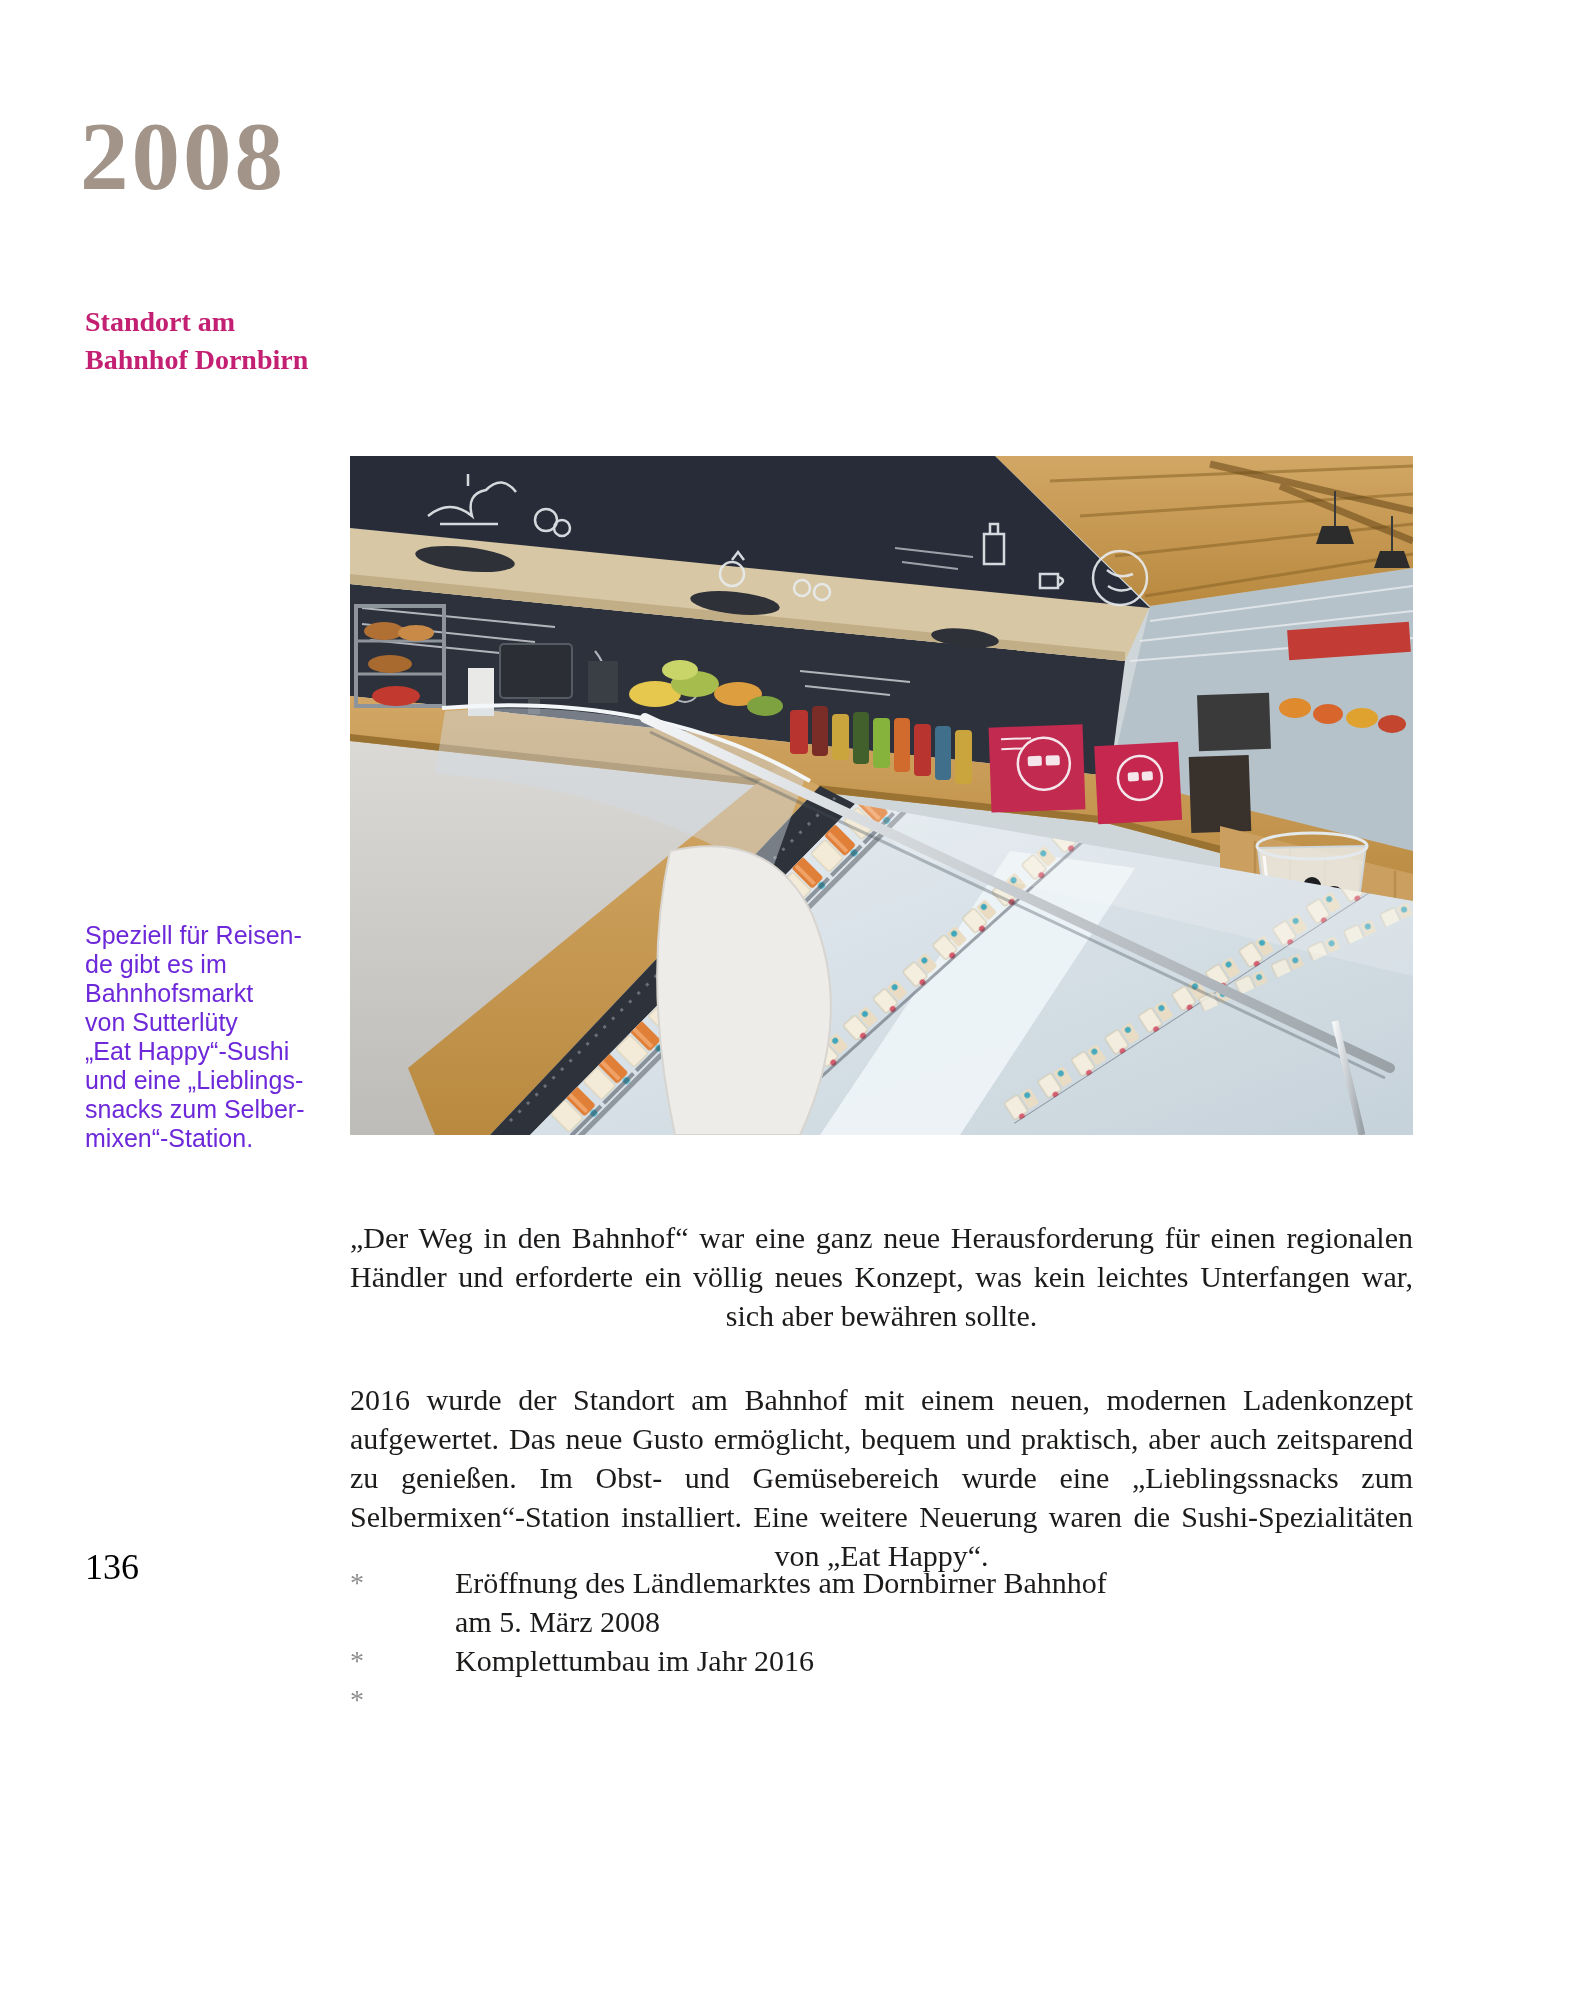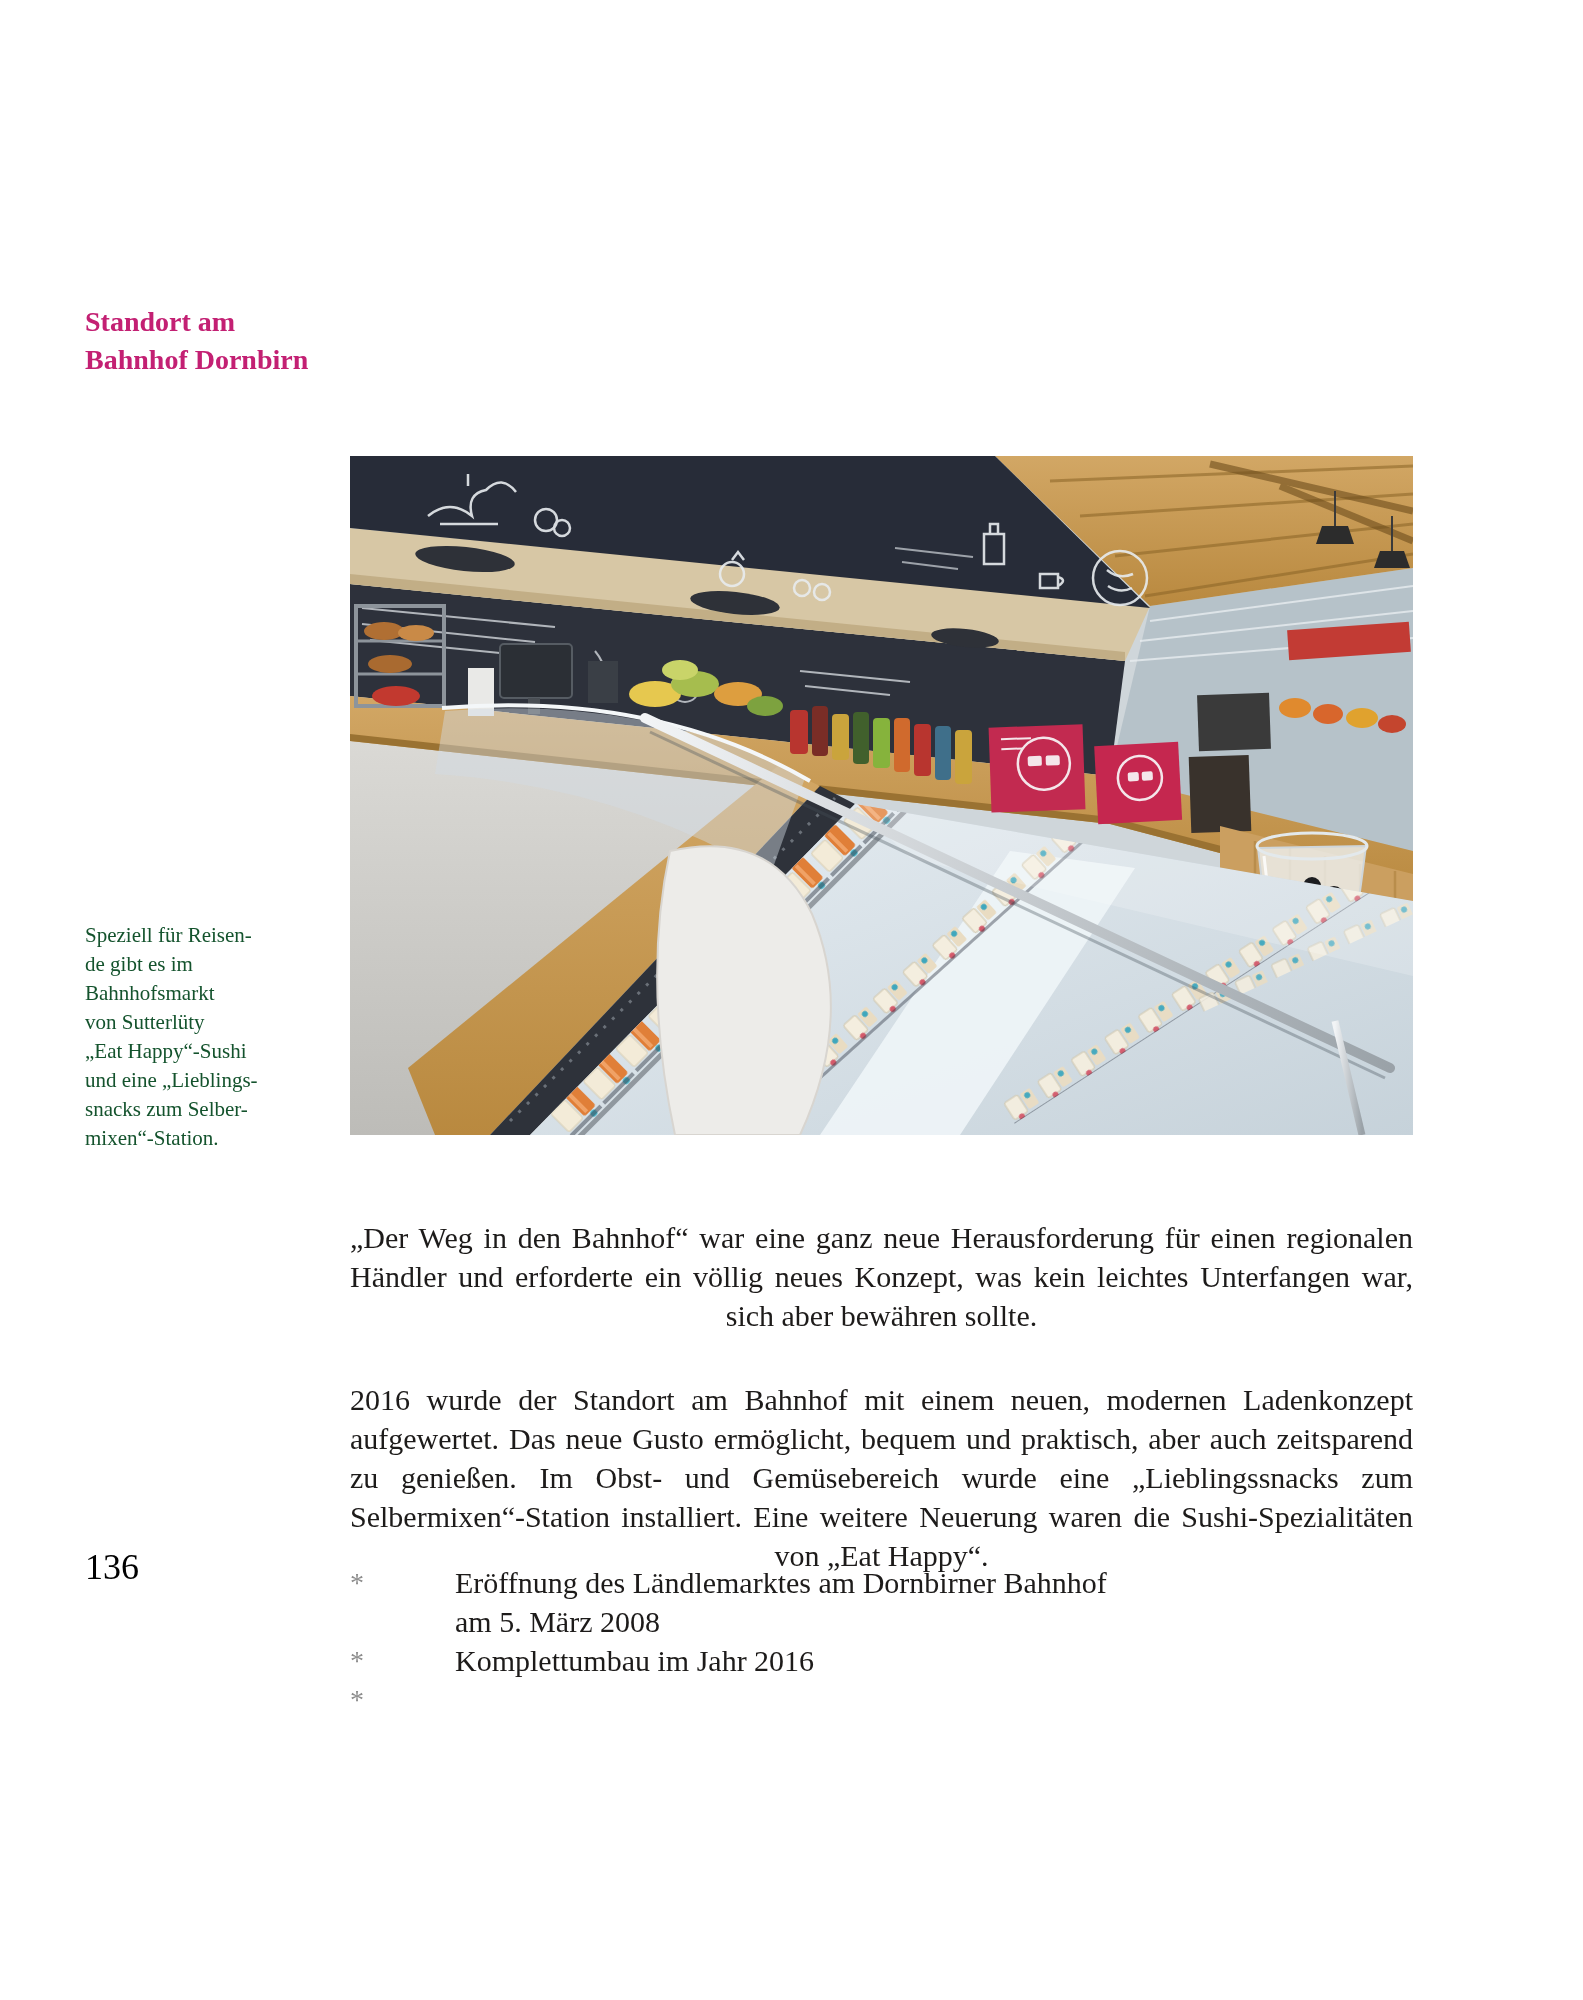--- a/index.html
+++ b/index.html
@@ -31,24 +31,24 @@
     font-weight: 700;
     font-size: 28px;
     line-height: 38px;
     color: var(--color-accent, #c32073);
   }
   .caption {
     position: absolute;
     left: 85px;
     top: 921px;
     width: 256px;
-    font-family: Liberation Serif, serif;
-    font-size: 21px;
+    font-family: Liberation Sans, sans-serif;
+    font-size: 25px;
     line-height: 29px;
-    color: #14532d;
+    color: #6d28d9;
     white-space: pre-line;
   }
   .photo {
     position: absolute;
     left: 350px;
     top: 456px;
     width: 1063px;
     height: 679px;
     background: #cfd6da;
     overflow: hidden;
@@ -89,20 +89,21 @@
     font-size: 28px;
     line-height: 39px;
   }
   .timeline-text { white-space: pre-line; }
 </style>
 </head>
 <body>
 
 <div class="page">
 
+  <div class="year">2008</div>
 
   <div class="section-title">
     <div>Standort am</div>
     <div>Bahnhof Dornbirn</div>
   </div>
 
   <div class="photo">
     <svg viewBox="0 0 1063 679" preserveAspectRatio="none">
       <defs>
         <linearGradient id="gWood" x1="0" y1="0" x2="0" y2="1">

